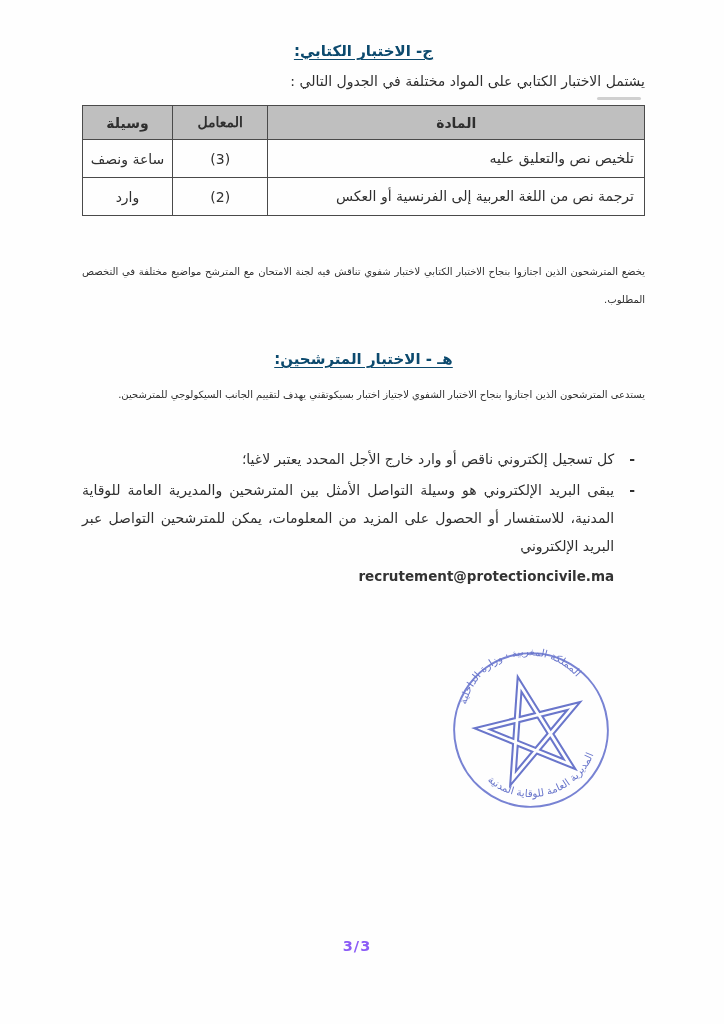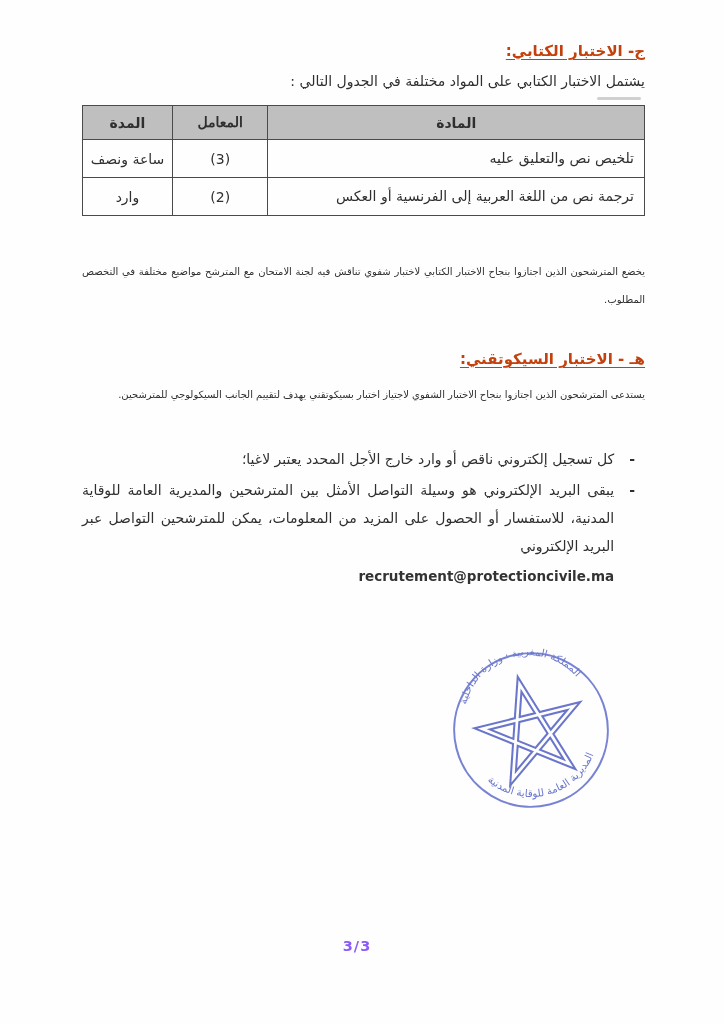--- a/index.html
+++ b/index.html
@@ -15,24 +15,25 @@
   .content {
     position: absolute;
     top: 42px;
     right: 79px;
     width: 563px;
     direction: rtl;
   }
   .sec-heading {
     font-size: 15px;
     font-weight: bold;
-    color: #c2410c;
+    color: #0c4a6e;
     margin: 0 0 13px 0;
     text-decoration: underline;
     text-underline-offset: 3px;
+    text-align: center;
   }
   .intro {
     font-size: 14px;
     margin: 0 0 16px 0;
   }
   .table-wrap { position: relative; margin: 0 0 42px 0; }
   .artifact {
     position: absolute;
     top: -8px; right: 4px;
     width: 44px; height: 3px;
@@ -130,41 +131,41 @@
     <h3 class="sec-heading">ج- الاختبار الكتابي:</h3>
     <p class="intro">يشتمل الاختبار الكتابي على المواد مختلفة في الجدول التالي :</p>
 
     <div class="table-wrap">
       <div class="artifact"></div>
       <table class="subjects">
         <thead>
           <tr>
             <th class="col-subject">المادة</th>
             <th class="col-coef">المعامل</th>
-            <th class="col-dur">المدة</th>
+            <th class="col-dur">وسيلة</th>
           </tr>
         </thead>
         <tbody>
           <tr>
             <td class="subject">تلخيص نص والتعليق عليه</td>
             <td class="center">(3)</td>
             <td class="center">ساعة ونصف</td>
           </tr>
           <tr>
             <td class="subject">ترجمة نص من اللغة العربية إلى الفرنسية أو العكس</td>
             <td class="center">(2)</td>
             <td class="center">وارد</td>
           </tr>
         </tbody>
       </table>
     </div>
 
     <p class="body-text">يخضع المترشحون الذين اجتازوا بنجاح الاختبار الكتابي لاختبار شفوي تناقش فيه لجنة الامتحان مع المترشح مواضيع مختلفة في التخصص المطلوب.</p>
 
-    <h3 class="sec-heading">هـ - الاختبار السيكوتقني:</h3>
+    <h3 class="sec-heading">هـ - الاختبار المترشحين:</h3>
     <p class="body-text">يستدعى المترشحون الذين اجتازوا بنجاح الاختبار الشفوي لاجتياز اختبار بسيكوتقني يهدف لتقييم الجانب السيكولوجي للمترشحين.</p>
 
     <div class="note-list">
       <div class="note-item">
         <span class="dash">-</span>
         <span class="note-text">كل تسجيل إلكتروني ناقص أو وارد خارج الأجل المحدد يعتبر لاغيا؛</span>
       </div>
       <div class="note-item">
         <span class="dash">-</span>
         <div class="note-text">

